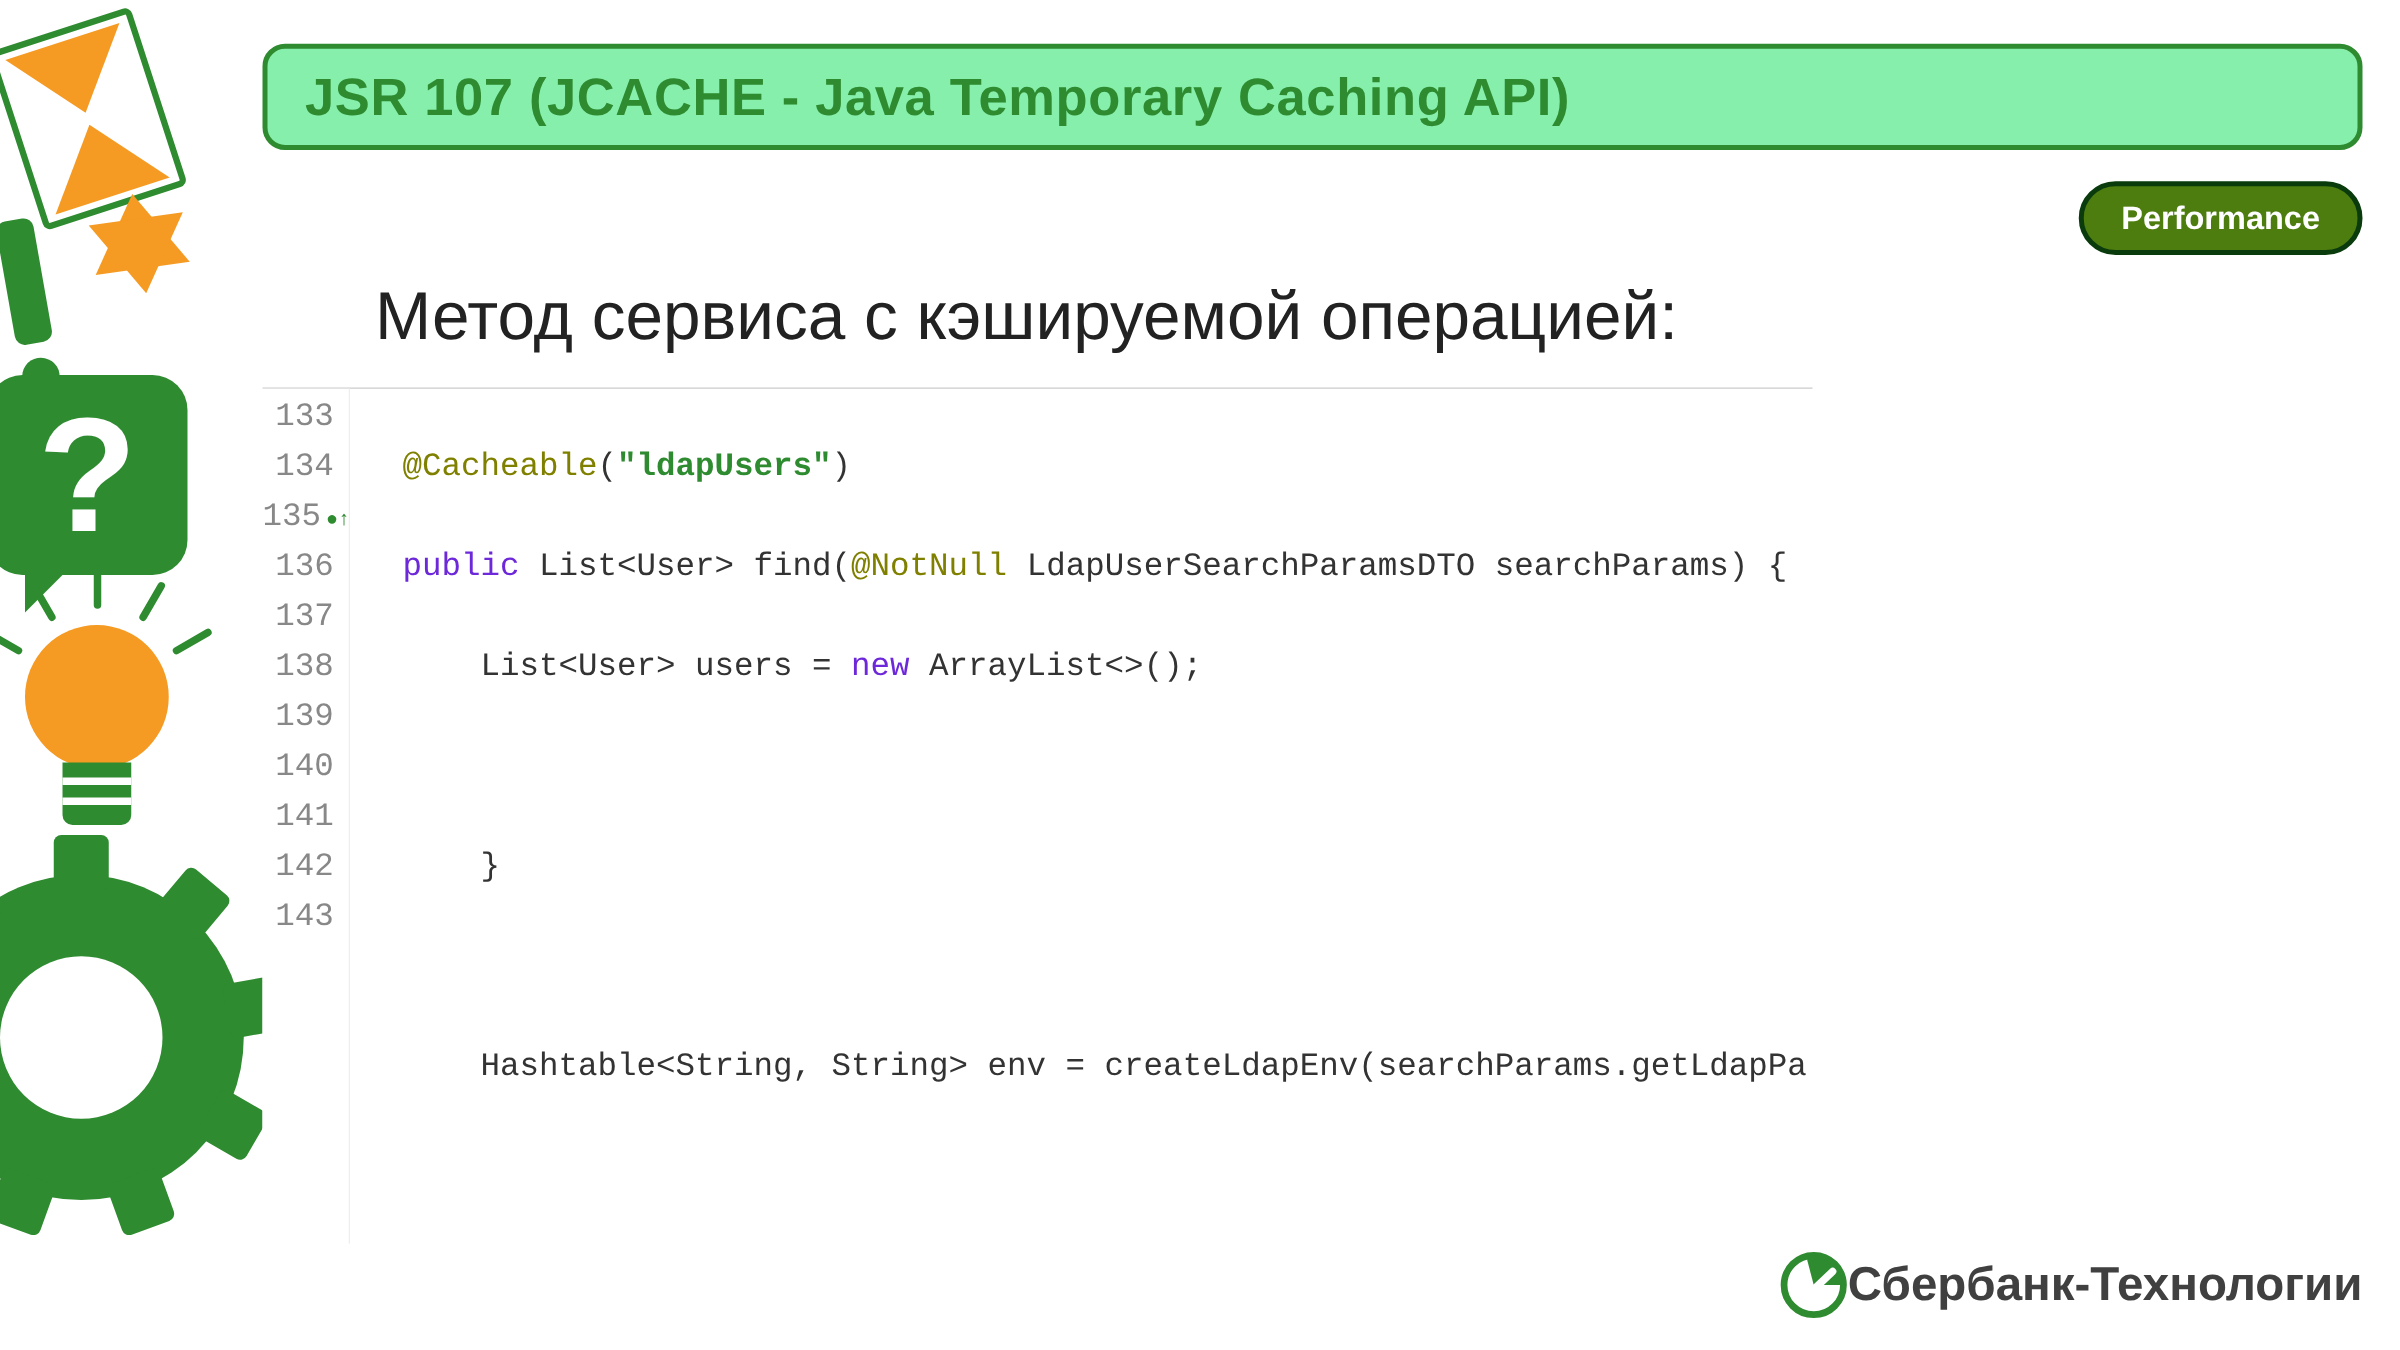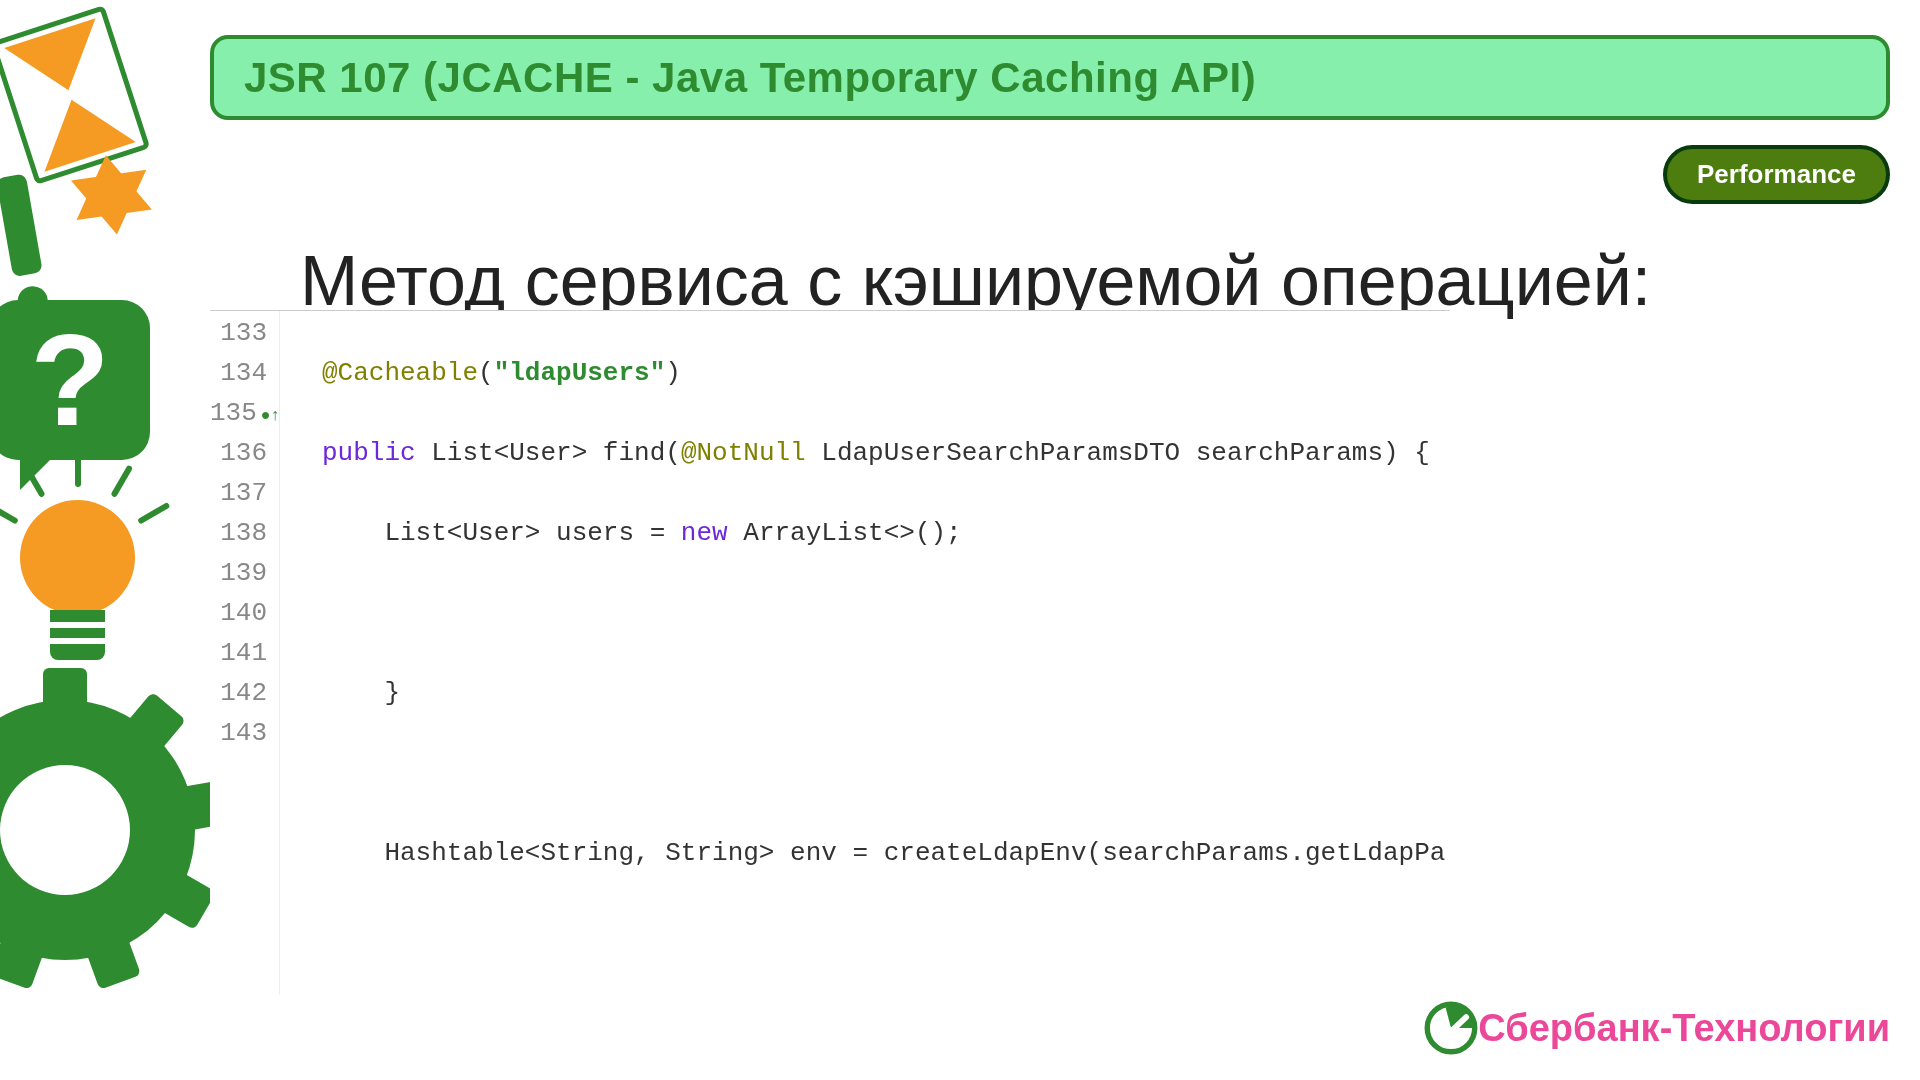--- a/index.html
+++ b/index.html
@@ -61,22 +61,22 @@
 
   
   .perf-pill {
     position:absolute; right:30px; top:145px;
     background:#4d7c0f; border:4px solid #0a3b0d; border-radius:999px;
     padding:10px 30px; color:#fff; font-weight:700; font-size:26px;
   }
 
   
   .subtitle {
-    position:absolute; left:300px; top:241px;
-    font-size:70px; color:#222; font-weight:400;
+    position:absolute; left:300px; top:222px;
+    font-size:54px; color:#222; font-weight:400;
   }
 
   
   .code-area {
     position:absolute; left:210px; top:310px; width:1240px;
     border-top:1px solid #ccc;
     display:flex; font-family:"Consolas","Courier New",monospace; font-size:26px; line-height:40px;
     background:#fff;
   }
   .gutter { width:70px; text-align:right; color:#888; padding:2px 12px 2px 0; background:#fff; border-right:1px solid #eee; user-select:none; }
@@ -87,21 +87,21 @@
   .tok-key   { color:#6d28d9; font-weight:normal; }
   .tok-str   { color:#2e8b30; font-weight:bold; }
   .tok-ital  { color:#7030a0; font-style:italic; font-weight:bold; }
   .tok-plain { color:#333; }
   .code div { height:40px; }
 
   
   .footer-logo {
     position:absolute; right:30px; bottom:25px;
     display:flex; align-items:center; 
-    color:#ec4899; font-size:38px; font-weight:600;
+    color:#404040; font-size:38px; font-weight:600;
   }
   .footer-logo svg { width:54px; height:54px; display:block; }
 </style>
 </head>
 <body>
 
 <div class="art-strip">
   <div class="hourglass">
     <div class="frame">
         <div class="tri top"></div>

